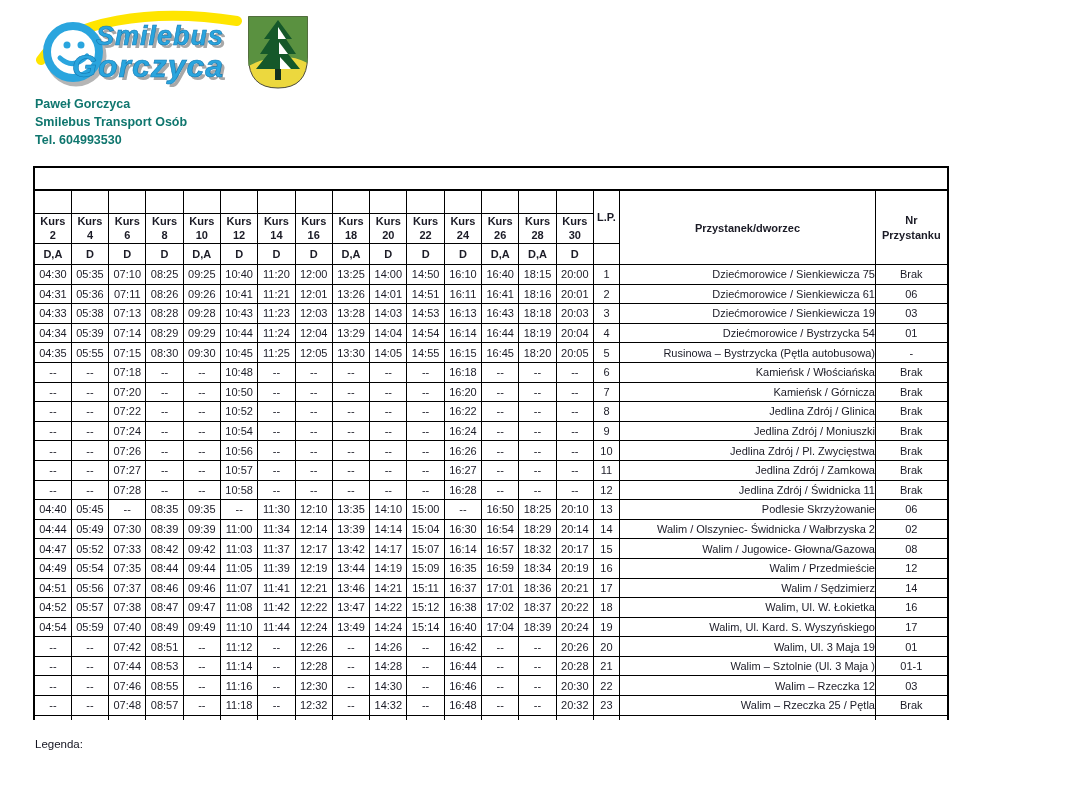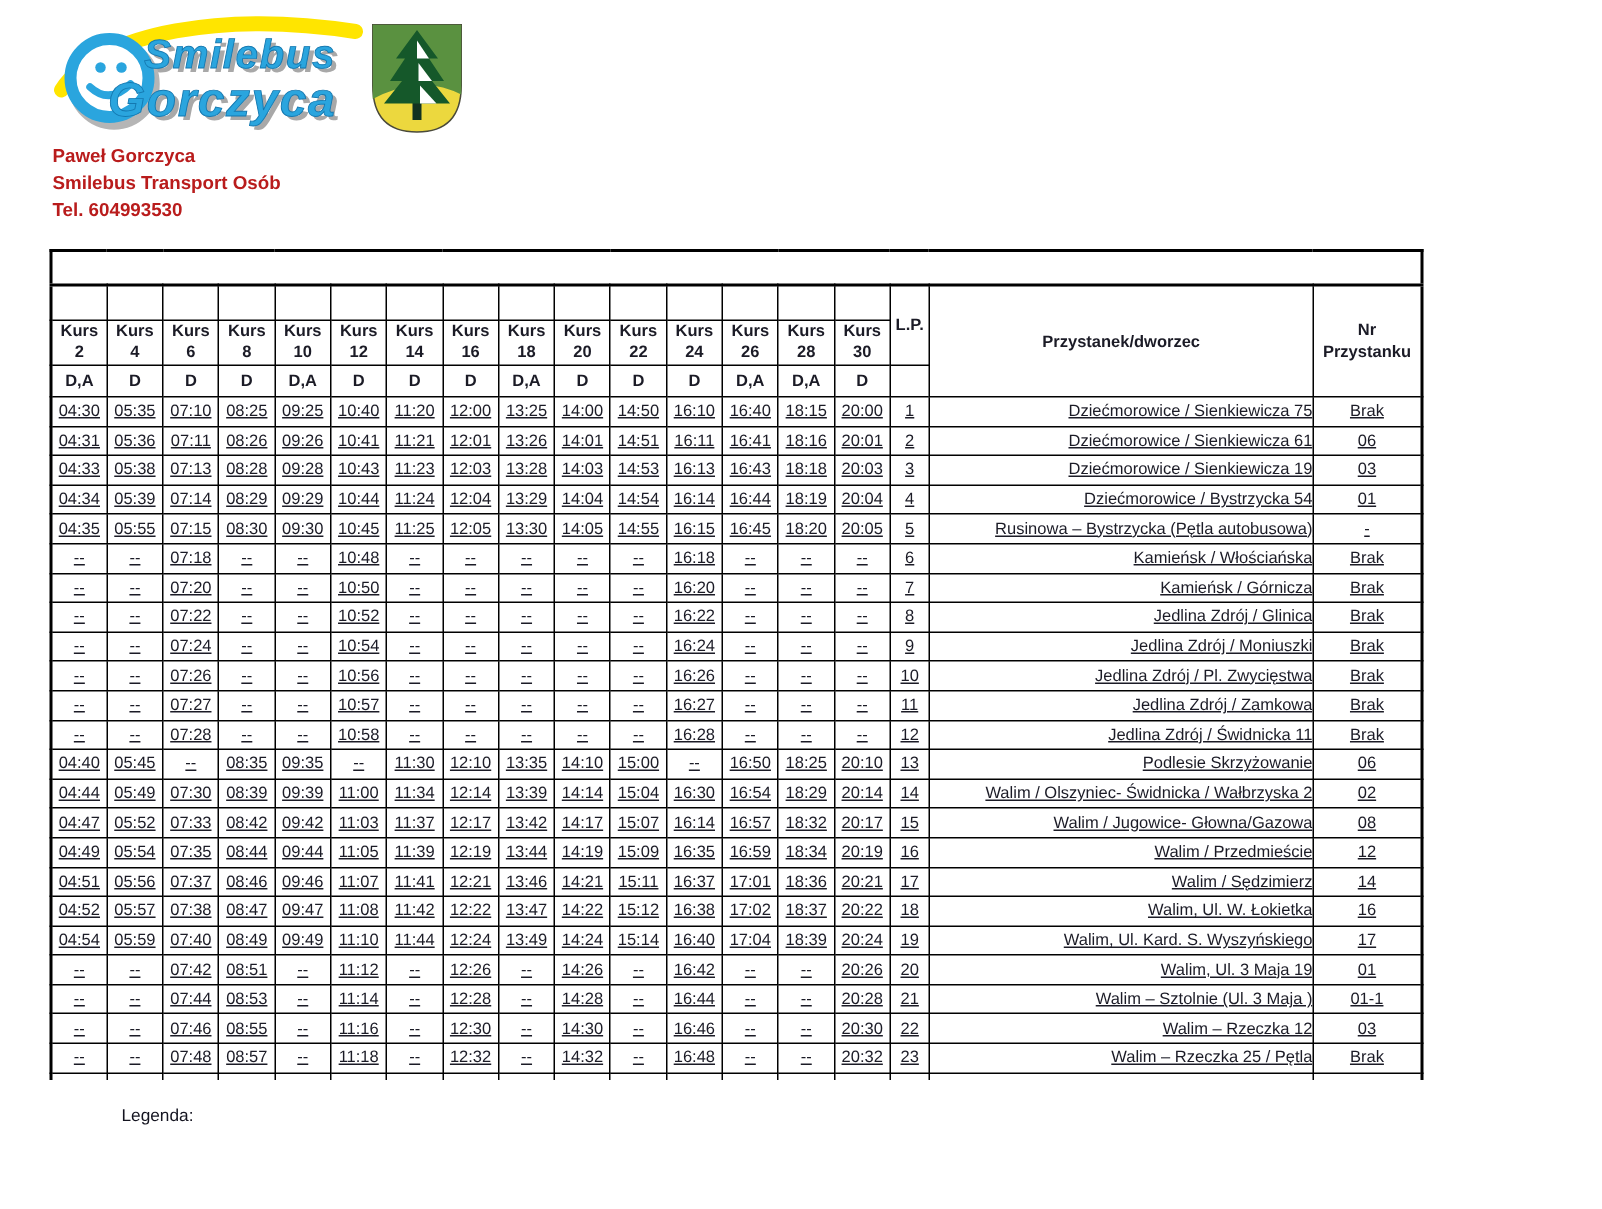--- a/index.html
+++ b/index.html
@@ -1,32 +1,32 @@
 <!DOCTYPE html>
 <html><head>
 <meta charset="utf-8">
 <style>
   html,body{margin:0;padding:0;background:#fff;}
   body{width:1068px;height:806px;position:relative;font-family:"Liberation Sans",sans-serif;color:#1b1b26;}
   .abs{position:absolute;}
   
-  #company{left:35px;top:95px;font-size:12.5px;font-weight:bold;line-height:18px;color:#b91c1c;}
+  #company{left:35px;top:95px;font-size:12.5px;font-weight:bold;line-height:18px;color:#0f766e;}
   
-  #legend{left:35px;top:736px;font-size:11.5px;line-height:17.5px;color:#141420;margin-left:46px;}
+  #legend{left:35px;top:736px;font-size:11.5px;line-height:17.5px;color:#141420;}
   
   #timetable{position:absolute;left:33px;top:166px;border-collapse:collapse;table-layout:fixed;border:2px solid #000;border-bottom:none;}
   #timetable td,#timetable th{border:1px solid #000;font-size:11px;padding:0;text-align:center;vertical-align:middle;overflow:hidden;white-space:nowrap;color:#1b1b26;font-weight:normal;}
   #timetable .band{height:21px;border-bottom:2px solid #000;}
   #timetable .hempty{height:22px;}
   #timetable .kurs{height:29px;line-height:1.2;margin-top:40px;}
   #timetable .day{height:20px;}
   #timetable .hb{font-weight:bold;}
   #timetable .nr{white-space:normal;line-height:1.3;padding:0 6px;}
   #timetable .stop{white-space:normal;}
-  #timetable .drow{height:19.6px;text-decoration:underline;}
+  #timetable .drow{height:19.6px;}
   #timetable .stopc{text-align:right;padding-left:4px;}
   #timetable .stub td{height:4px;border-bottom:none;border-top:1px solid #000;}
   
   #logo{left:33px;top:8px;width:210px;height:82px;}
   #crest{left:247px;top:15px;width:62px;height:75px;}
 </style>
 </head>
 <body>
 
 <div id="logo" class="abs">

